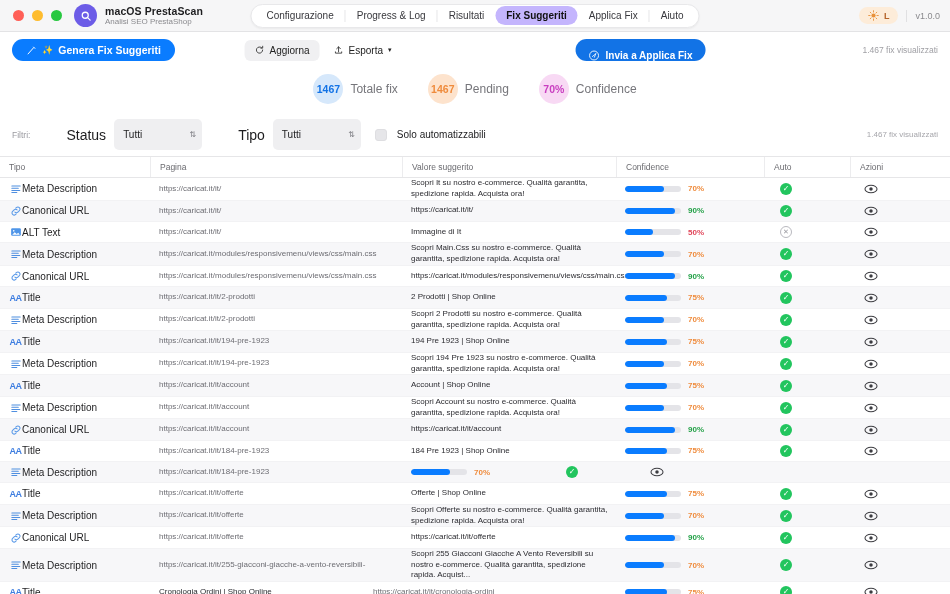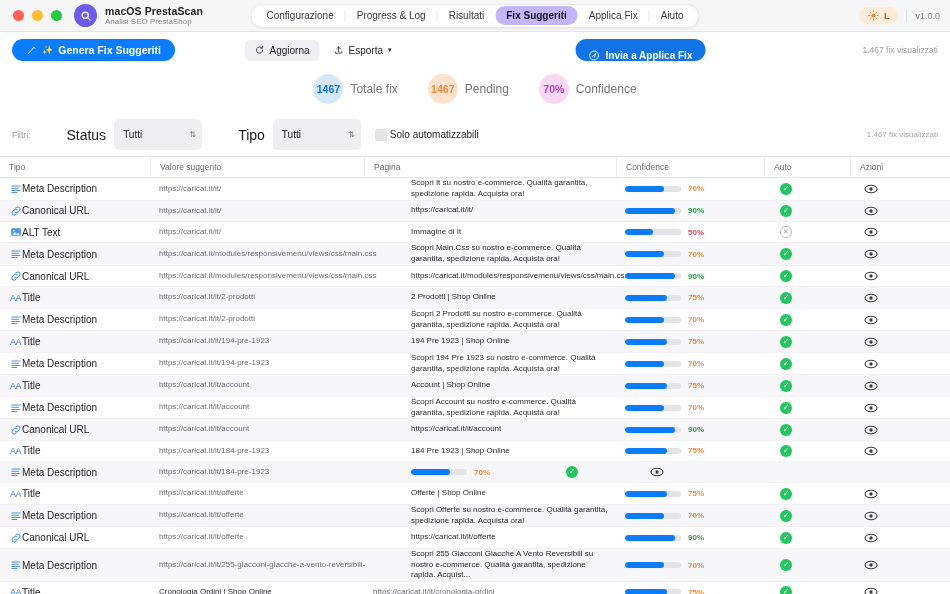--- a/index.html
+++ b/index.html
@@ -136,21 +136,21 @@
     background: #efeff1; border-radius: 5px;
     height: 31px; min-width: 88px;
     display: flex; align-items: center;
     padding: 0 20px 0 9px;
     font-size: 10px; color: #1d1d1f;
   }
   .select .chev {
     position: absolute; right: 6px; top: 50%; transform: translateY(-50%);
     font-size: 8px; color: #7c7c82; line-height: 1;
   }
-  .checkrow { display: flex; align-items: center; gap: 3px; margin-left: 6px; }
+  .checkrow { display: flex; align-items: center; gap: 10px; margin-left: 6px; }
   .checkbox {
     width: 12px; height: 12px; border-radius: 3px;
     background: #e6e6e9; border: 1px solid #dedee1;
   }
   .checkrow-label { font-size: 10px; color: #1d1d1f; }
   .filters .count-note2 {
     position: absolute; right: 12px; font-size: 8px; color: #a6a6ab;
   }
 
   
@@ -185,21 +185,21 @@
   .row.alt { background: #f7f7f9; }
   .cell {
     padding-left: 9px; padding-right: 6px;
     display: flex; align-items: center;
     align-self: stretch;
   }
 
   .type-cell { gap: 0; }
   .type-label { font-size: 10px; color: #1d1d1f; white-space: nowrap; }
   .type-icon { width: 13px; height: 13px; flex: 0 0 13px; display: flex; align-items: center; justify-content: center; }
-  .aa-icon { font-size: 9px; font-weight: normal; color: #3d7de0; letter-spacing: -.5px; }
+  .aa-icon { font-size: 9px; font-weight: bold; color: #3d7de0; letter-spacing: -.5px; }
 
   .page-url { font-size: 8px; color: #6d6d73; word-break: break-all; line-height: 1.3; }
   .suggest { font-size: 8px; color: #2b2b30; line-height: 1.35; }
 
   .conf-cell { gap: 7px; }
   .bar {
     width: 56px; height: 6px; border-radius: 3px;
     background: #e4e4e8; overflow: hidden; flex: 0 0 56px;
   }
   .bar > i { display: block; height: 100%; background: #0a7cff; border-radius: 3px; }
@@ -346,22 +346,22 @@
   <div class="checkrow">
     <span class="checkbox"></span>
     <span class="checkrow-label">Solo automatizzabili</span>
   </div>
   <span class="count-note2">1.467 fix visualizzati</span>
 </div>
 
 <div class="table">
   <div class="thead">
     <div class="th col-tipo">Tipo</div>
+    <div class="th col-pag">Pagina</div>
     <div class="th col-val">Valore suggerito</div>
-    <div class="th col-pag">Pagina</div>
     <div class="th col-conf">Confidence</div>
     <div class="th col-auto">Auto</div>
     <div class="th col-azi">Azioni</div>
   </div>
   <div id="tbody">
       <div class="row">
         <div class="cell col-tipo type-cell">
           <span class="type-icon">
             <svg width="12" height="12" viewBox="0 0 16 16" stroke="#4f8fe0" stroke-width="1.5" stroke-linecap="round">
               <line x1="2.5" y1="4" x2="13.5" y2="4"></line>

